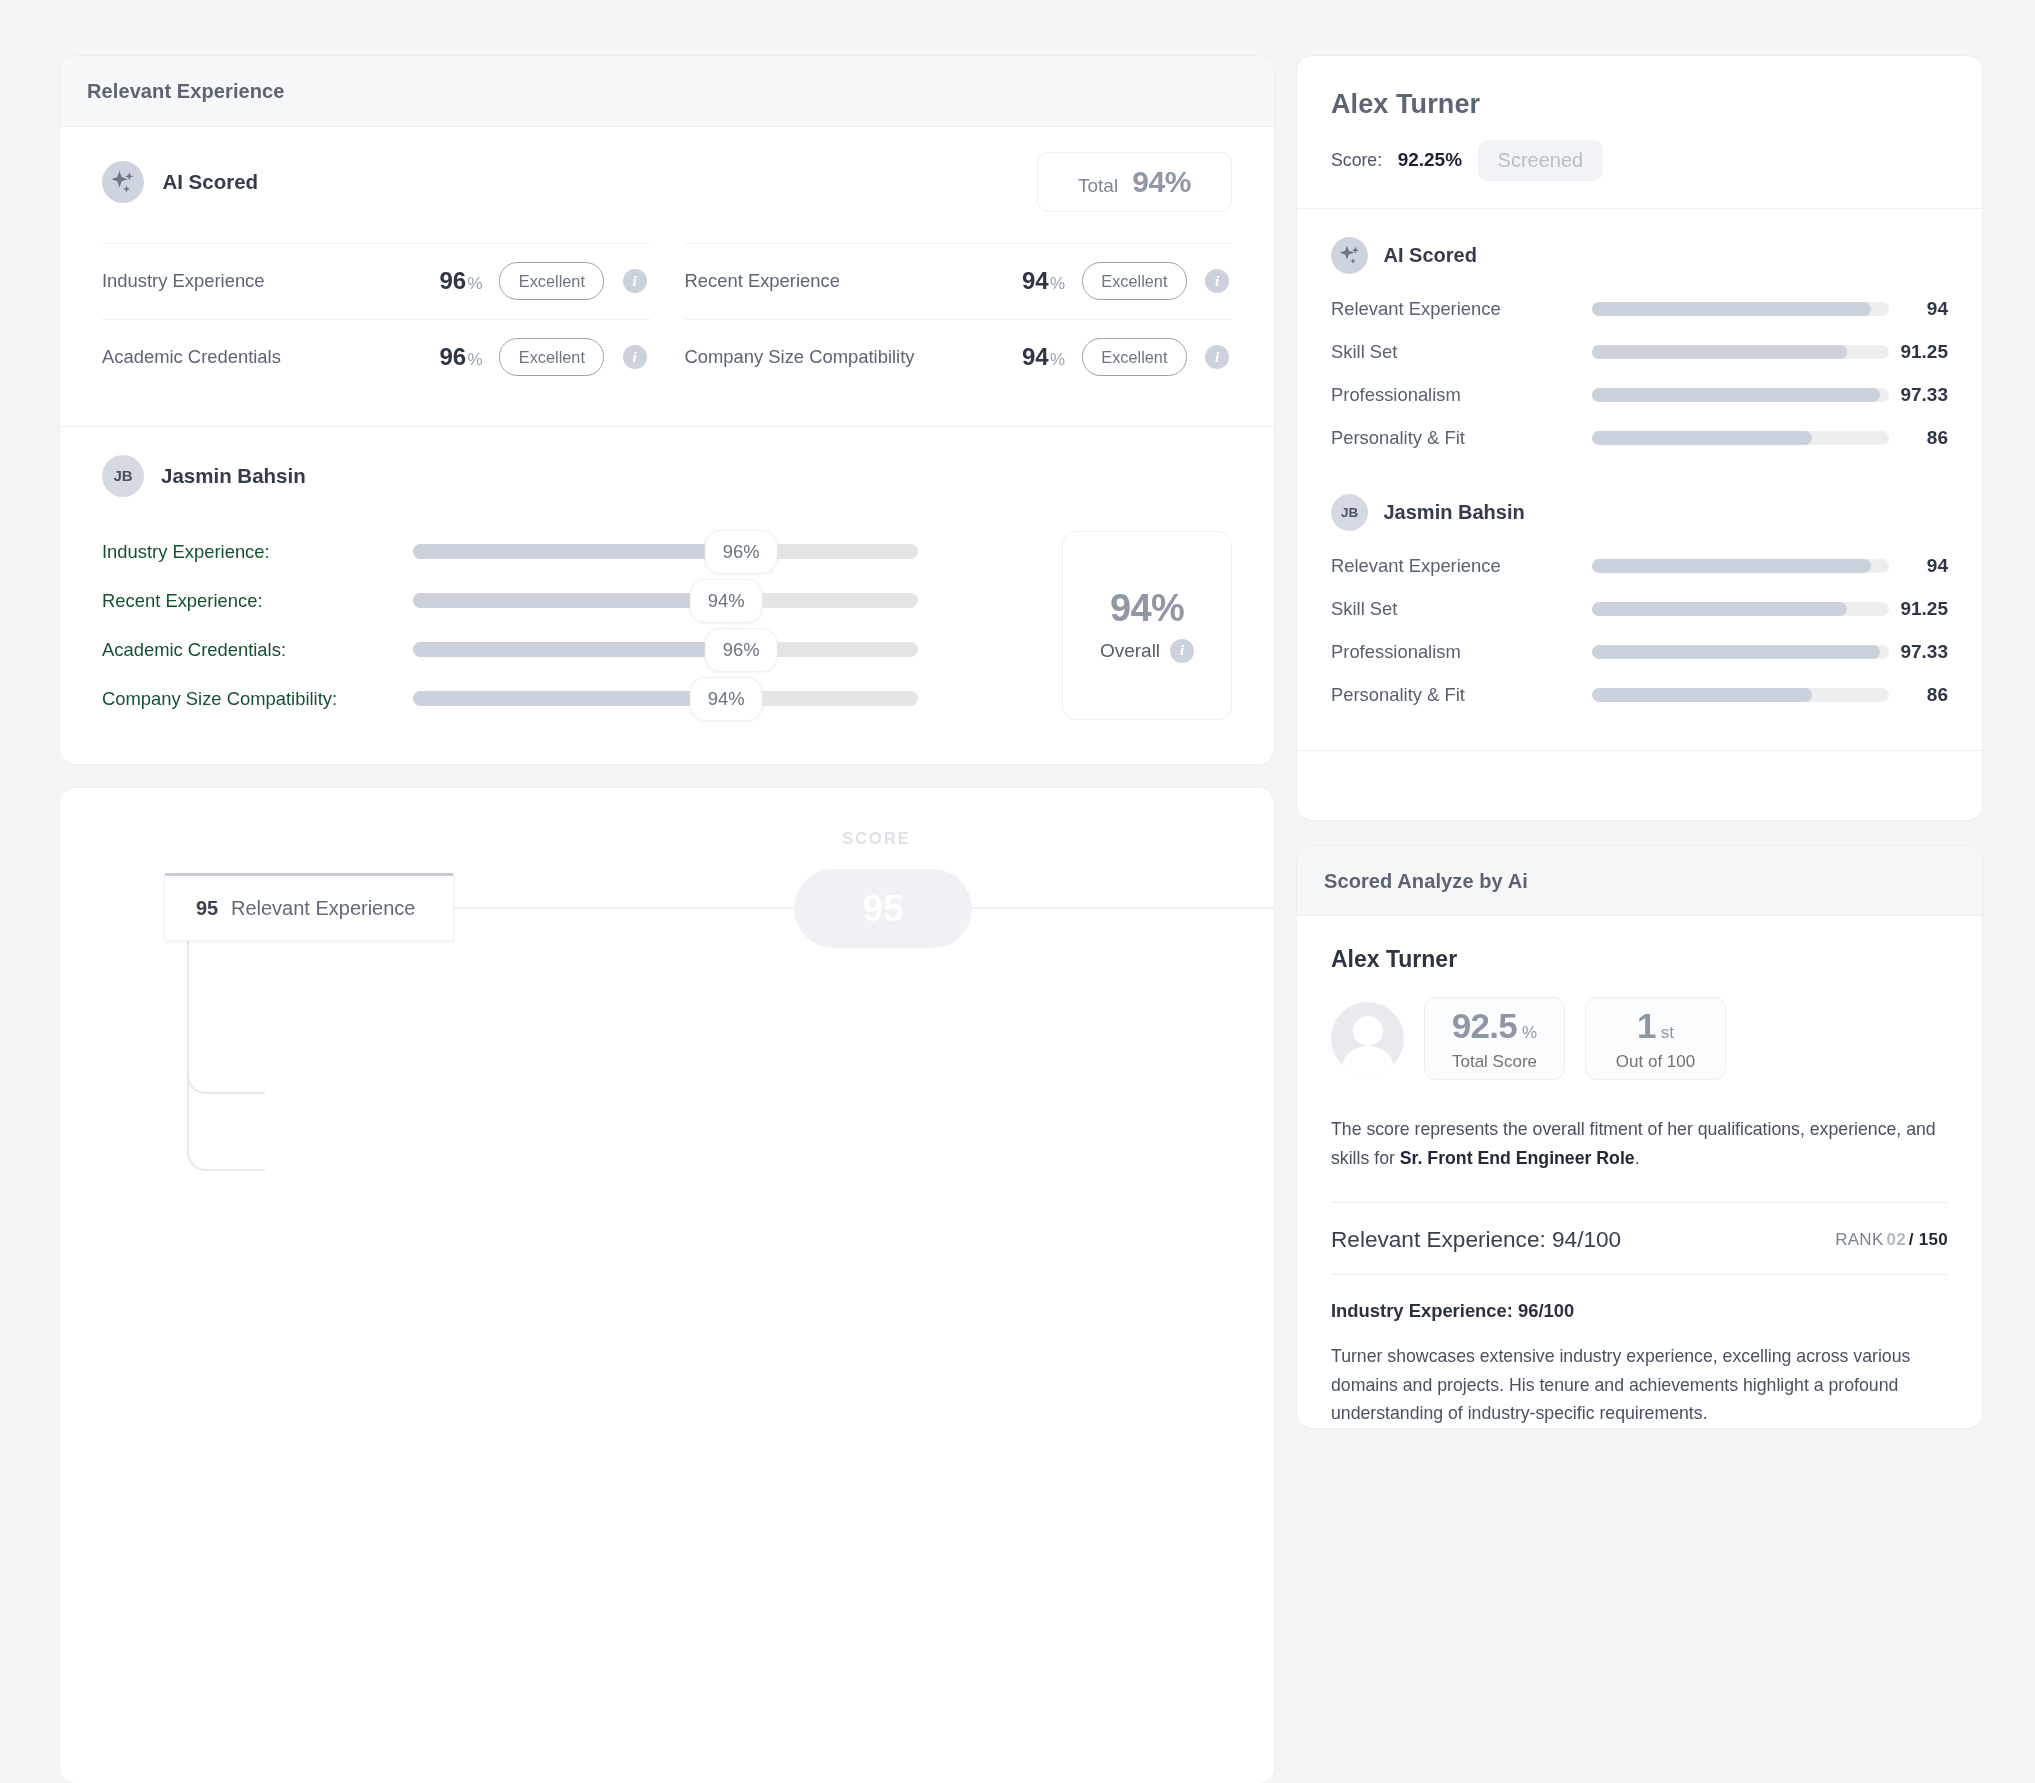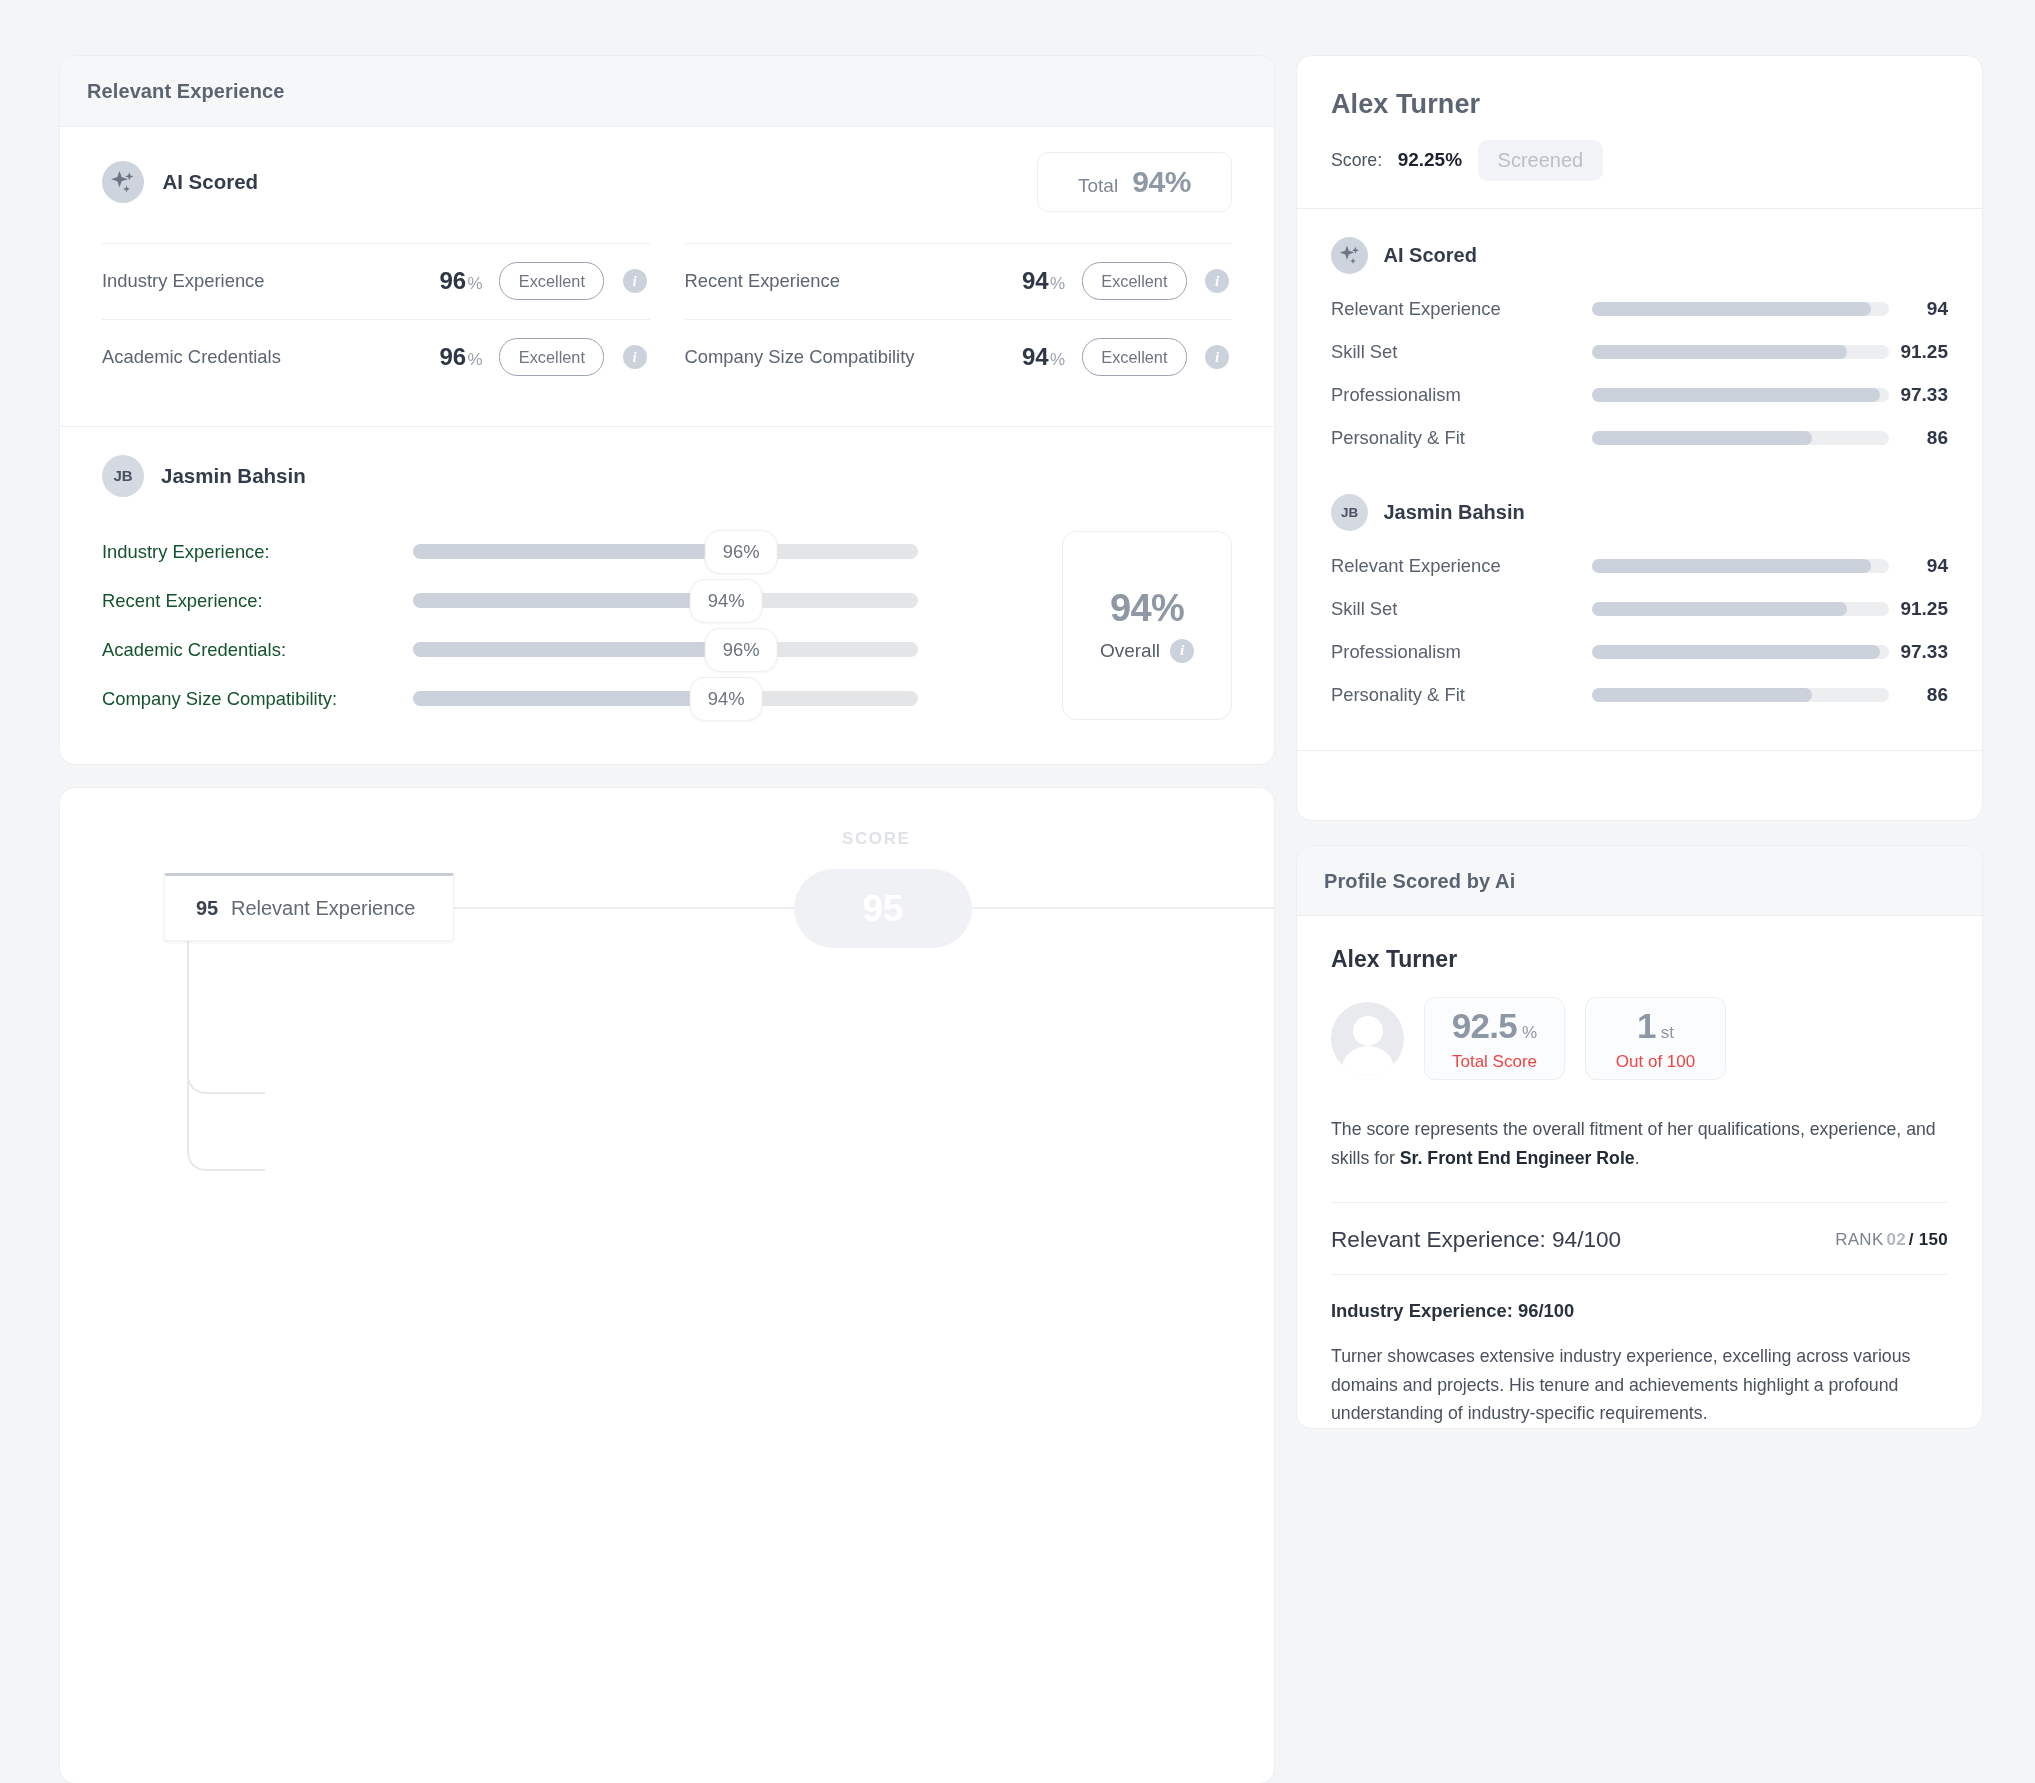--- a/index.html
+++ b/index.html
@@ -235,21 +235,21 @@
     width: 52px; height: 45px; border-radius: 50%; background: #fff;
   }
   .stat-box {
     border: 1.4px solid #eceef0; border-radius: 11.3px; background: #fbfcfd;
     width: 141px; height: 83px;
     display: flex; flex-direction: column; align-items: center; justify-content: center; gap: 5.7px;
   }
   .stat-main { display: flex; align-items: baseline; gap: 5px; }
   .stat-main .big { font-size: 35px; font-weight: 700; color: #8e97a5; letter-spacing: -0.7px; }
   .stat-main .sup { font-size: 17px; color: #8e97a5; }
-  .stat-sub { font-size: 17px; color: #ef4444; }
+  .stat-sub { font-size: 17px; color: #737373; }
 
   .an-desc { margin-top: 35px; font-size: 17.7px; line-height: 1.65; color: #49505e; }
   .an-desc b { color: #222a38; font-weight: 700; }
 
   .rank-row {
     margin-top: 28px; border-top: 1.4px solid #eceef0;
     padding: 24px 0 21px 0;
     display: flex; align-items: center; justify-content: space-between;
   }
   .rank-title { font-size: 22.6px; color: #384050; }
@@ -478,21 +478,21 @@
             <span class="bar-val">86</span>
           </div>
         </div>
       </div>
 
       <div class="notes-wrap">
       </div>
     </div>
 
     <div class="card">
-      <div class="card-header">Profile Scored by Ai</div>
+      <div class="card-header">Scored Analyze by Ai</div>
       <div class="analyze-body">
         <div class="an-name">Alex Turner</div>
 
         <div class="an-row">
           <span class="an-avatar">
             <span class="head"></span>
               <span class="body"></span>
           </span>
           <span class="stat-box">
             <span class="stat-main">

